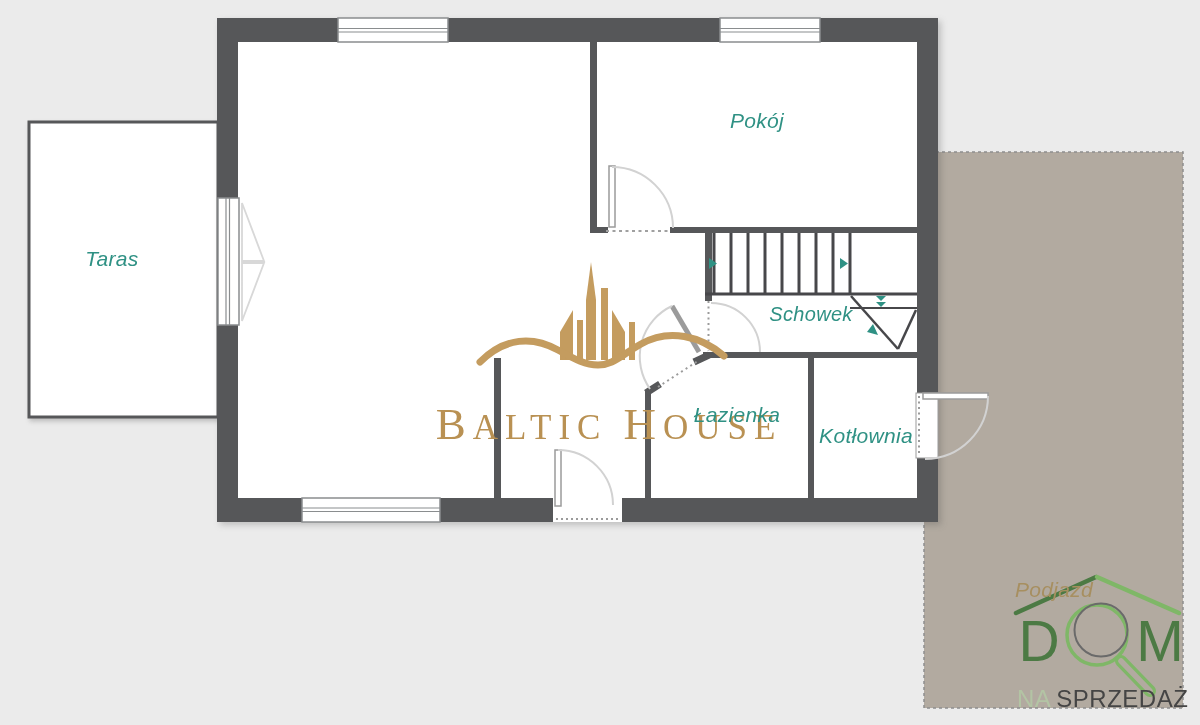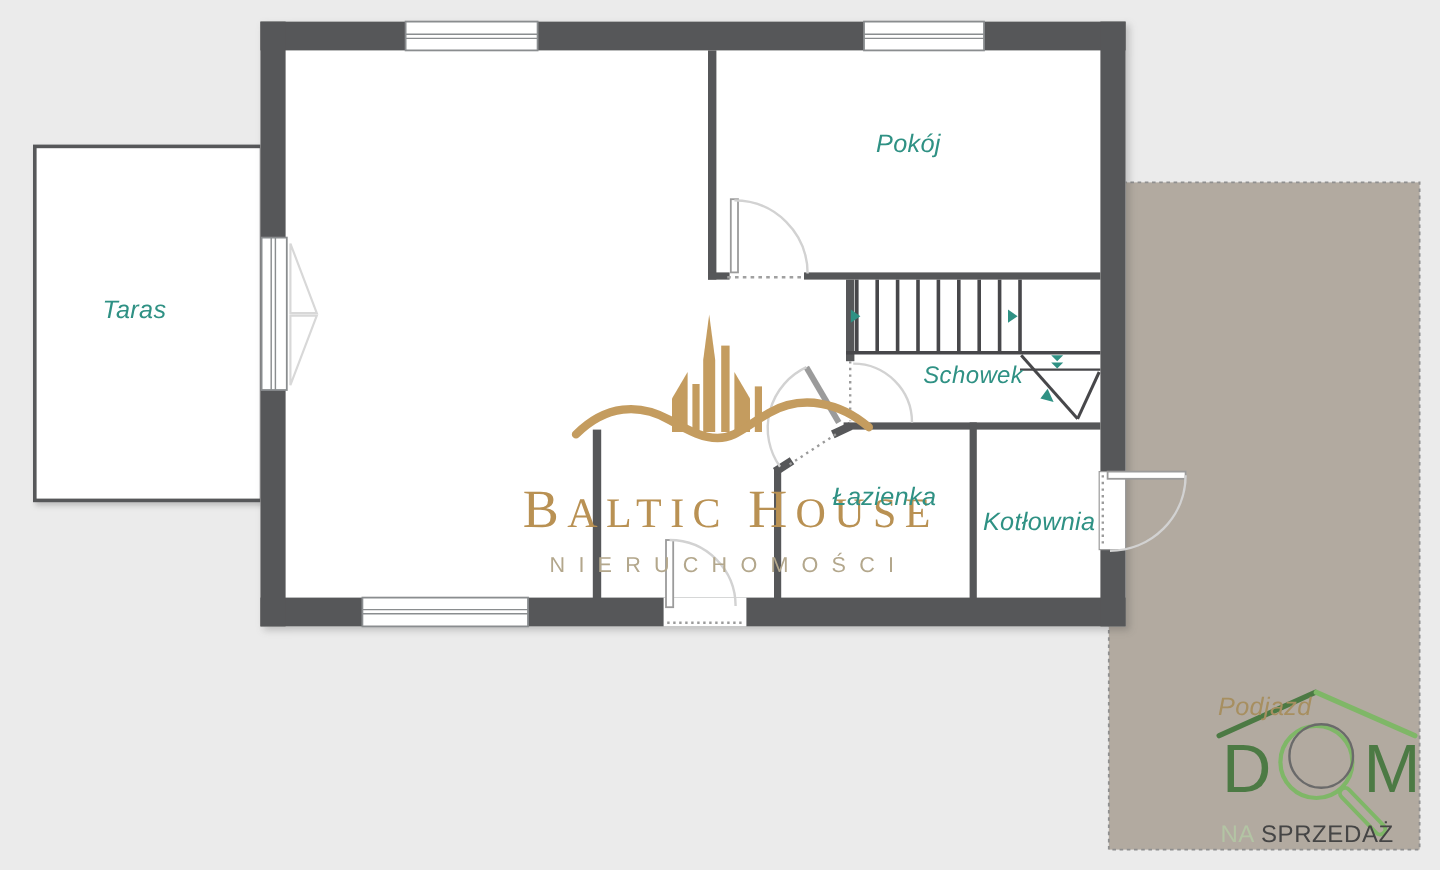--- a/index.html
+++ b/index.html
@@ -33,21 +33,21 @@
     font-size:18px;letter-spacing:11px;color:#b3a78c;white-space:nowrap;
   }
   
   .logo-letter{
     position:absolute;transform:translate(-50%,-50%);
     font-size:57px;color:#4c7a44;font-weight:400;
   }
   .logo-d{left:1039px;top:641px;}
   .logo-m{left:1160px;top:641px;}
   .logo-sub{
-    position:absolute;left:1017px;top:685px;font-size:20px;
+    position:absolute;left:1017px;top:685px;font-size:24px;
     white-space:nowrap;letter-spacing:.5px;text-align:right;
   }
   .logo-sub .sub-na{color:#b3c4a4;}
   .logo-sub .sub-sp{color:#454545;margin-left:5px;}
 </style>
 </head>
 <body>
 
 <div class="stage">
 
@@ -174,21 +174,20 @@
       <line x1="1016" y1="613" x2="1096" y2="577" stroke="#4c7a44" stroke-width="4.5" stroke-linecap="round"></line>
       <line x1="1097" y1="577" x2="1179" y2="613" stroke="#7fb767" stroke-width="4.5" stroke-linecap="round"></line>
       <circle cx="1097" cy="635" r="30" fill="none" stroke="#7fb767" stroke-width="3.5"></circle>
       <circle cx="1101" cy="630" r="26.5" fill="none" stroke="#6a6a6a" stroke-width="2"></circle>
       <line x1="1121" y1="661" x2="1150" y2="691" stroke="#7fb767" stroke-width="12" stroke-linecap="round"></line>
       <line x1="1121" y1="661" x2="1150" y2="691" stroke="#b2aaa0" stroke-width="5.5" stroke-linecap="round"></line>
     </g>
   </svg>
 
   <div class="wm-title"><span class="ini">B</span><span class="rest">ALTIC</span><span class="ini w2">H</span><span class="rest">OUSE</span></div>
-  <div class="wm-sub">NIERUCHOMOŚCI</div>
 
   <div class="room-label lbl-taras">Taras</div>
   <div class="room-label lbl-pokoj">Pokój</div>
   <div class="room-label lbl-schowek">Schowek</div>
   <div class="room-label lbl-lazienka">Łazienka</div>
   <div class="room-label lbl-kotlownia">Kotłownia</div>
   <div class="room-label lbl-podjazd">Podjazd</div>
 
   <div class="logo-letter logo-d">D</div>
   <div class="logo-letter logo-m">M</div>

